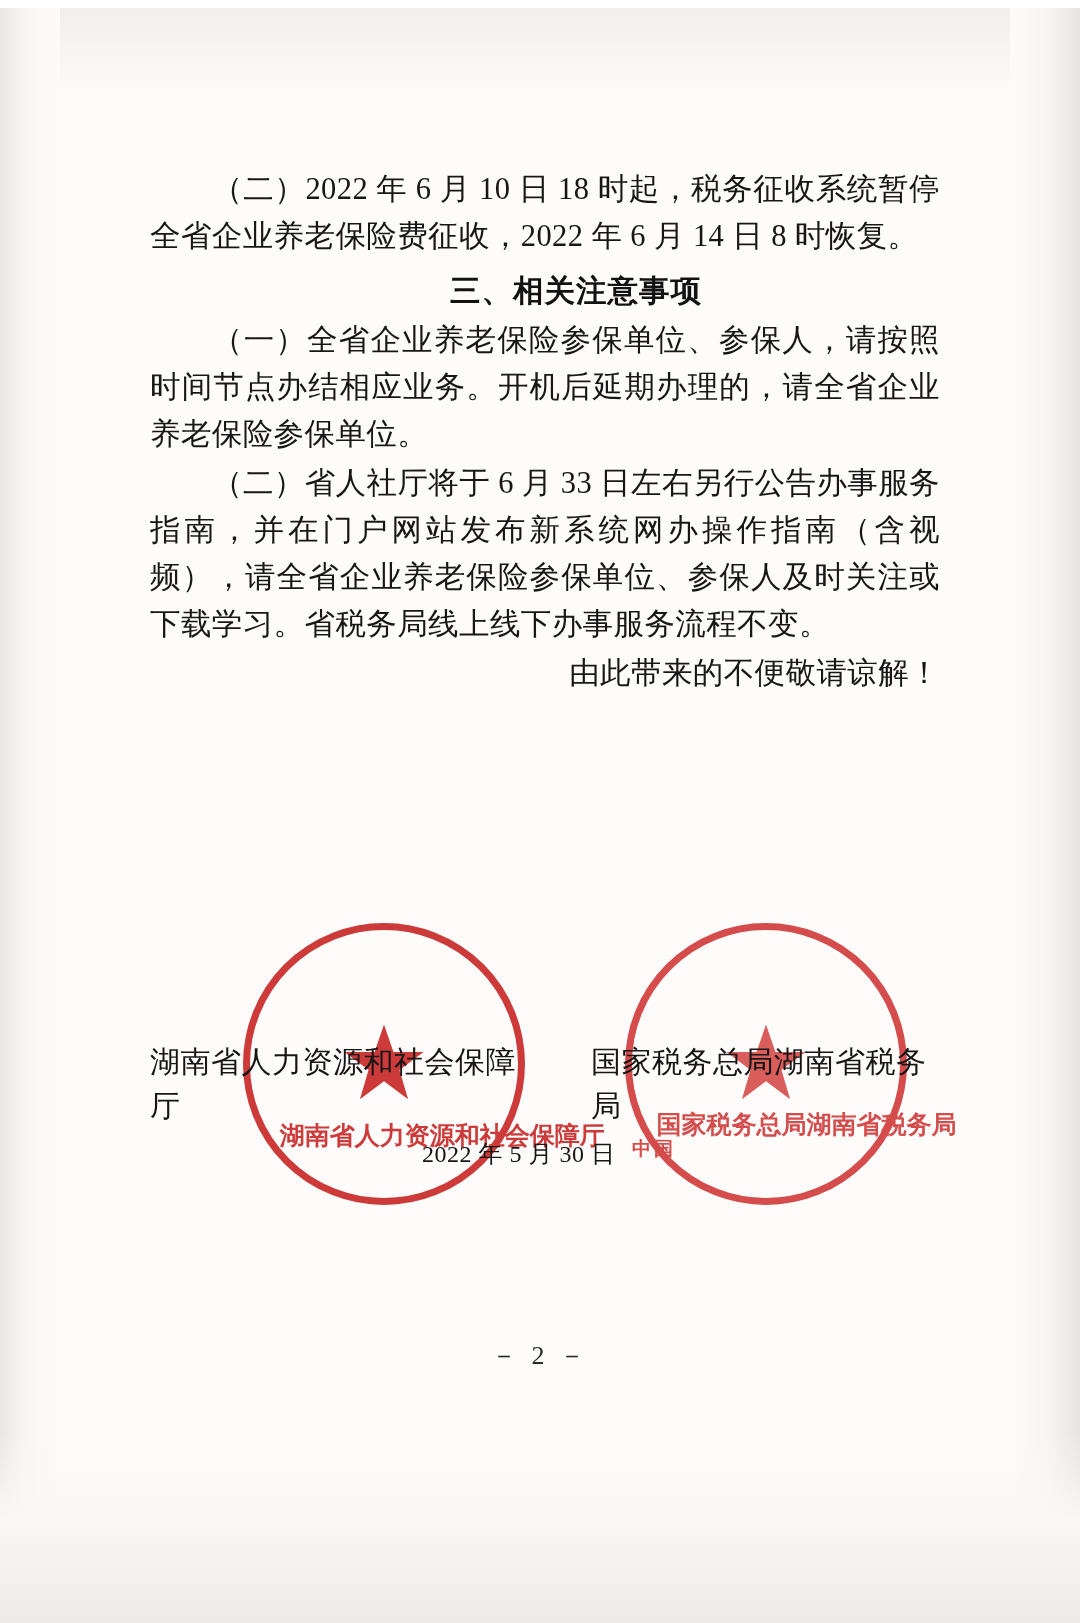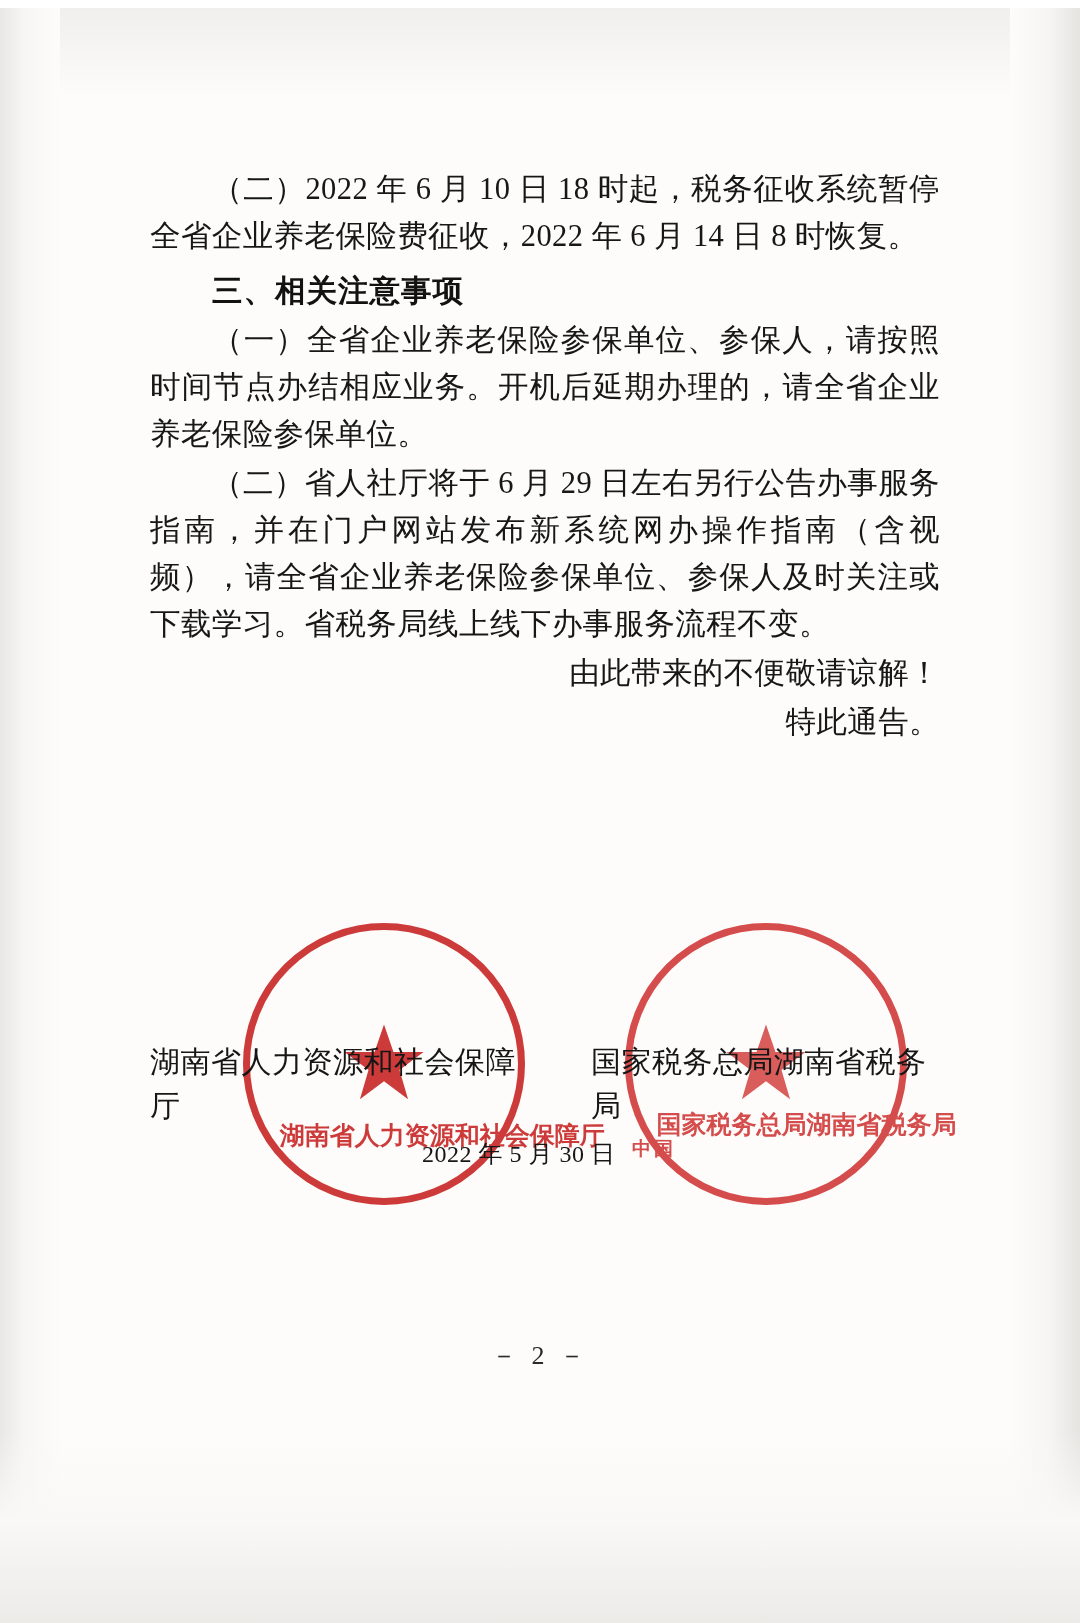--- a/index.html
+++ b/index.html
@@ -77,20 +77,21 @@
     text-indent: 62px;
   }
   p.heading {
     margin: 8px 0 2px 0;
     font-size: 30.5px;
     line-height: 47px;
     color: #121212;
     text-indent: 62px;
     font-weight: bold;
     letter-spacing: 1px;
+    text-align: center;
   }
   p.short {
     text-align: right;
   }
 
   
   #signature-block {
     position: absolute;
     left: 150px;
     top: 1032px;
@@ -198,25 +199,24 @@
 
   <div id="doc-body">
 
     <p class="para indent">（二）2022 年 6 月 10 日 18 时起，税务征收系统暂停全省企业养老保险费征收，2022 年 6 月 14 日 8 时恢复。</p>
 
 
     <p class="heading">三、相关注意事项</p>
 
     <p class="para indent">（一）全省企业养老保险参保单位、参保人，请按照时间节点办结相应业务。开机后延期办理的，请全省企业养老保险参保单位。</p>
 
-    <p class="para indent">（二）省人社厅将于 6 月 29 日左右另行公告办事服务指南，并在门户网站发布新系统网办操作指南（含视频），请全省企业养老保险参保单位、参保人及时关注或下载学习。省税务局线上线下办事服务流程不变。</p>
+    <p class="para indent">（二）省人社厅将于 6 月 33 日左右另行公告办事服务指南，并在门户网站发布新系统网办操作指南（含视频），请全省企业养老保险参保单位、参保人及时关注或下载学习。省税务局线上线下办事服务流程不变。</p>
 
     <p class="para indent short">由此带来的不便敬请谅解！</p>
 
-    <p class="para indent short">特此通告。</p>
 
   </div>
 
   <div class="seal" id="seal-hrss">
     <div class="seal-ring-text">
       <span style="transform: rotate(-118deg) translate(0,-118px) rotate(118deg);">湖南省人力资源和社会保障厅</span>
     </div>
     <svg class="seal-star" viewBox="0 0 100 100">
       <polygon points="50,4 61,36 96,36 68,57 78,91 50,70 22,91 32,57 4,36 39,36" fill="#c8201f"></polygon>
     </svg>

